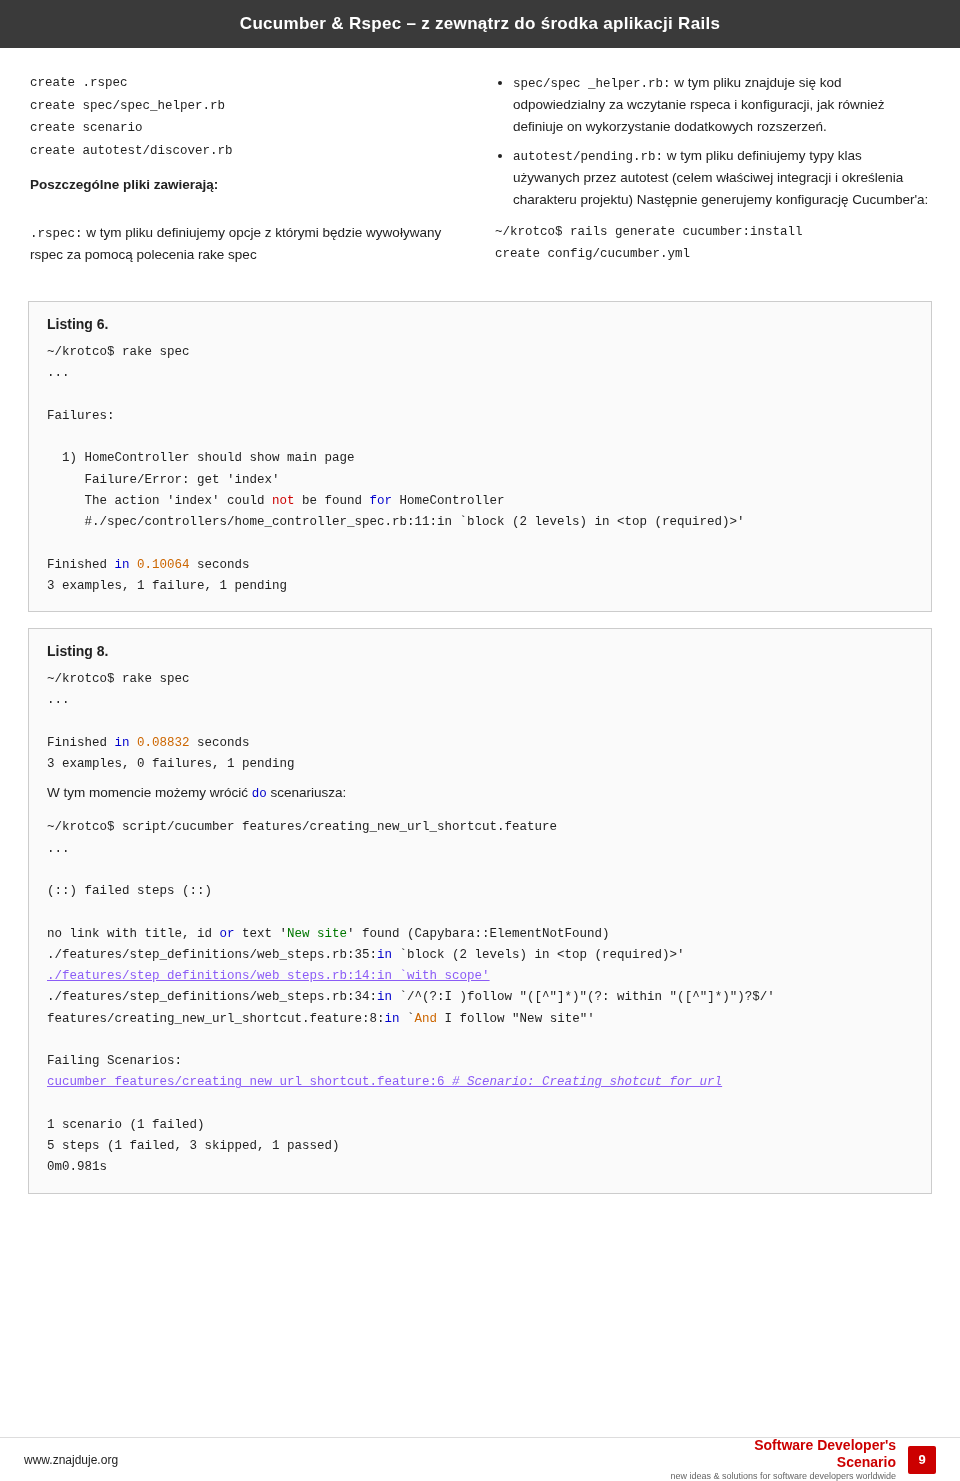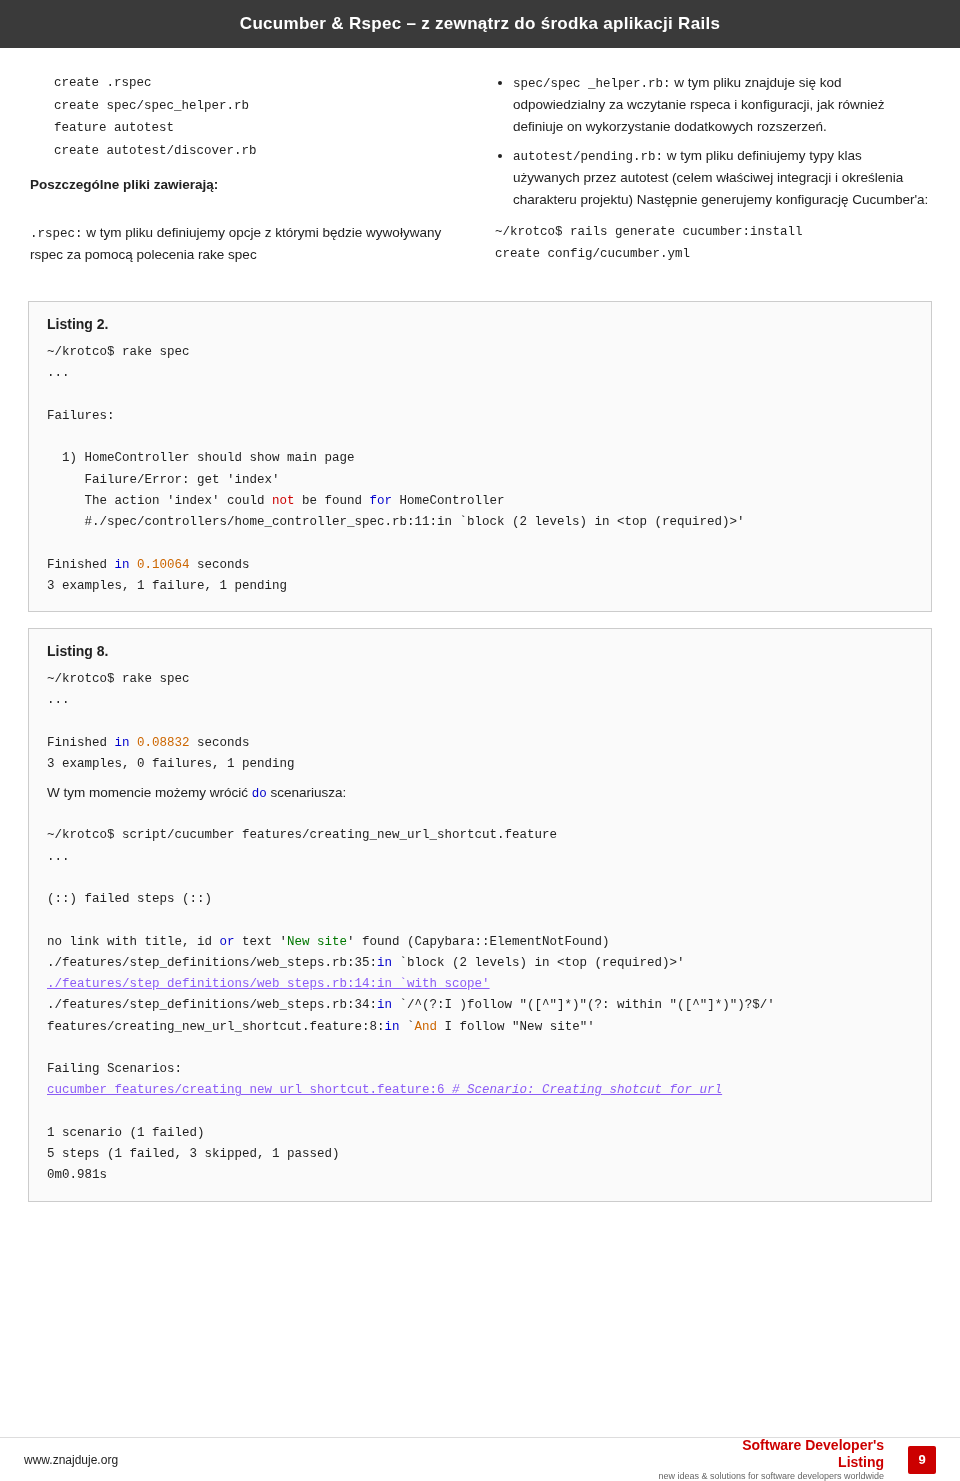--- a/index.html
+++ b/index.html
@@ -97,21 +97,21 @@
       border-top: 1px solid #ddd;
       background: #fff;
     }
     .footer-url {
       font-size: 12px;
       color: #222;
     }
     .footer-brand {
       display: flex;
       align-items: center;
-      gap: 24px;
+      gap: 12px;
     }
     .footer-logo {
       font-size: 13px;
       font-weight: bold;
       color: #cc0000;
       line-height: 1.2;
       text-align: right;
     }
     .footer-logo span {
       display: block;
@@ -128,39 +128,38 @@
       height: 28px;
       display: flex;
       align-items: center;
       justify-content: center;
       border-radius: 2px;
     }
     .top-left-list {
       margin-bottom: 12px;
       font-size: 13.5px;
       line-height: 1.8;
-      margin-left: 24px;
     }
     .bold { font-weight: normal; }
     .mono { font-family: 'Courier New', Courier, monospace; font-size: 12.5px; }
   </style>
 </head>
 <body>
 
 <div class="page-header">
   <span>Cucumber &amp; Rspec – z zewnątrz do środka aplikacji Rails</span>
 </div>
 
 <div class="top-content">
 
   <div class="top-left">
     <div class="top-left-list mono">
       <div>create .rspec</div>
       <div>create spec/spec_helper.rb</div>
-      <div>feature autotest</div>
+      <div>create scenario</div>
       <div>create autotest/discover.rb</div>
     </div>
     <p style="font-weight:bold; margin-bottom:26px;">
       <span>Poszczególne pliki zawierają:</span>
     </p>
     <p>
       <span class="bold mono">.rspec:</span> w tym pliku definiujemy opcje z którymi będzie wywoływany rspec za pomocą polecenia rake spec
     </p>
   </div>
 
@@ -174,21 +173,21 @@
       </li>
     </ul>
     <div class="cmd-block" style="margin-top:12px;">
       <div>~/krotco$ rails generate cucumber:install</div>
       <div>create config/cucumber.yml</div>
     </div>
   </div>
 </div>
 
 <div class="listing-box">
-  <div class="listing-title">Listing 2.</div>
+  <div class="listing-title">Listing 6.</div>
   <div class="listing-code">~/krotco$ rake spec
 ...
 
 Failures:
 
   1) HomeController should show main page
      Failure/Error: get 'index'
      The action 'index' could <span class="kw-red">not</span> be found <span class="kw-blue">for</span> HomeController
      #./spec/controllers/home_controller_spec.rb:11:in `block (2 levels) in &lt;top (required)&gt;'
 
@@ -197,21 +196,21 @@
 </div>
 
 <div class="listing-box">
   <div class="listing-title">Listing 8.</div>
   <div class="listing-code">~/krotco$ rake spec
 ...
 
 Finished <span class="kw-blue">in</span> <span class="kw-orange">0.08832</span> seconds
 3 examples, 0 failures, 1 pending
 </div>
-  <p style="margin: 10px 0 24px 0; font-size:13.5px;">
+  <p style="margin: 10px 0 16px 0; font-size:13.5px;">
     W tym momencie możemy wrócić <span class="kw-blue mono">do</span> scenariusza:
   </p>
   <div class="listing-code">~/krotco$ script/cucumber features/creating_new_url_shortcut.feature
 ...
 
 (::) failed steps (::)
 
 no link with title, id <span class="kw-blue">or</span> text '<span class="kw-green">New site</span>' found (Capybara::ElementNotFound)
 ./features/step_definitions/web_steps.rb:35:<span class="kw-blue">in</span> `block (2 levels) in &lt;top (required)&gt;'
 <span class="kw-link">./features/step_definitions/web_steps.rb:14:in `with_scope'</span>
@@ -224,18 +223,18 @@
 1 scenario (1 failed)
 5 steps (1 failed, 3 skipped, 1 passed)
 0m0.981s</div>
 </div>
 
 <div class="page-footer">
   <span class="footer-url">www.znajduje.org</span>
   <div class="footer-brand">
     <div class="footer-logo">
       <span style="font-size:14px; font-weight:bold; color:#cc0000;">Software Developer's</span>
-      <span style="font-size:14px; font-weight:bold; color:#cc0000; display:block;">Listing</span>
+      <span style="font-size:14px; font-weight:bold; color:#cc0000; display:block;">Scenario</span>
       <span style="font-size:9px; color:#666; font-weight:normal;">new ideas &amp; solutions for software developers worldwide</span>
     </div>
     <div class="footer-page">9</div>
   </div>
 </div>
 
 </body></html>

